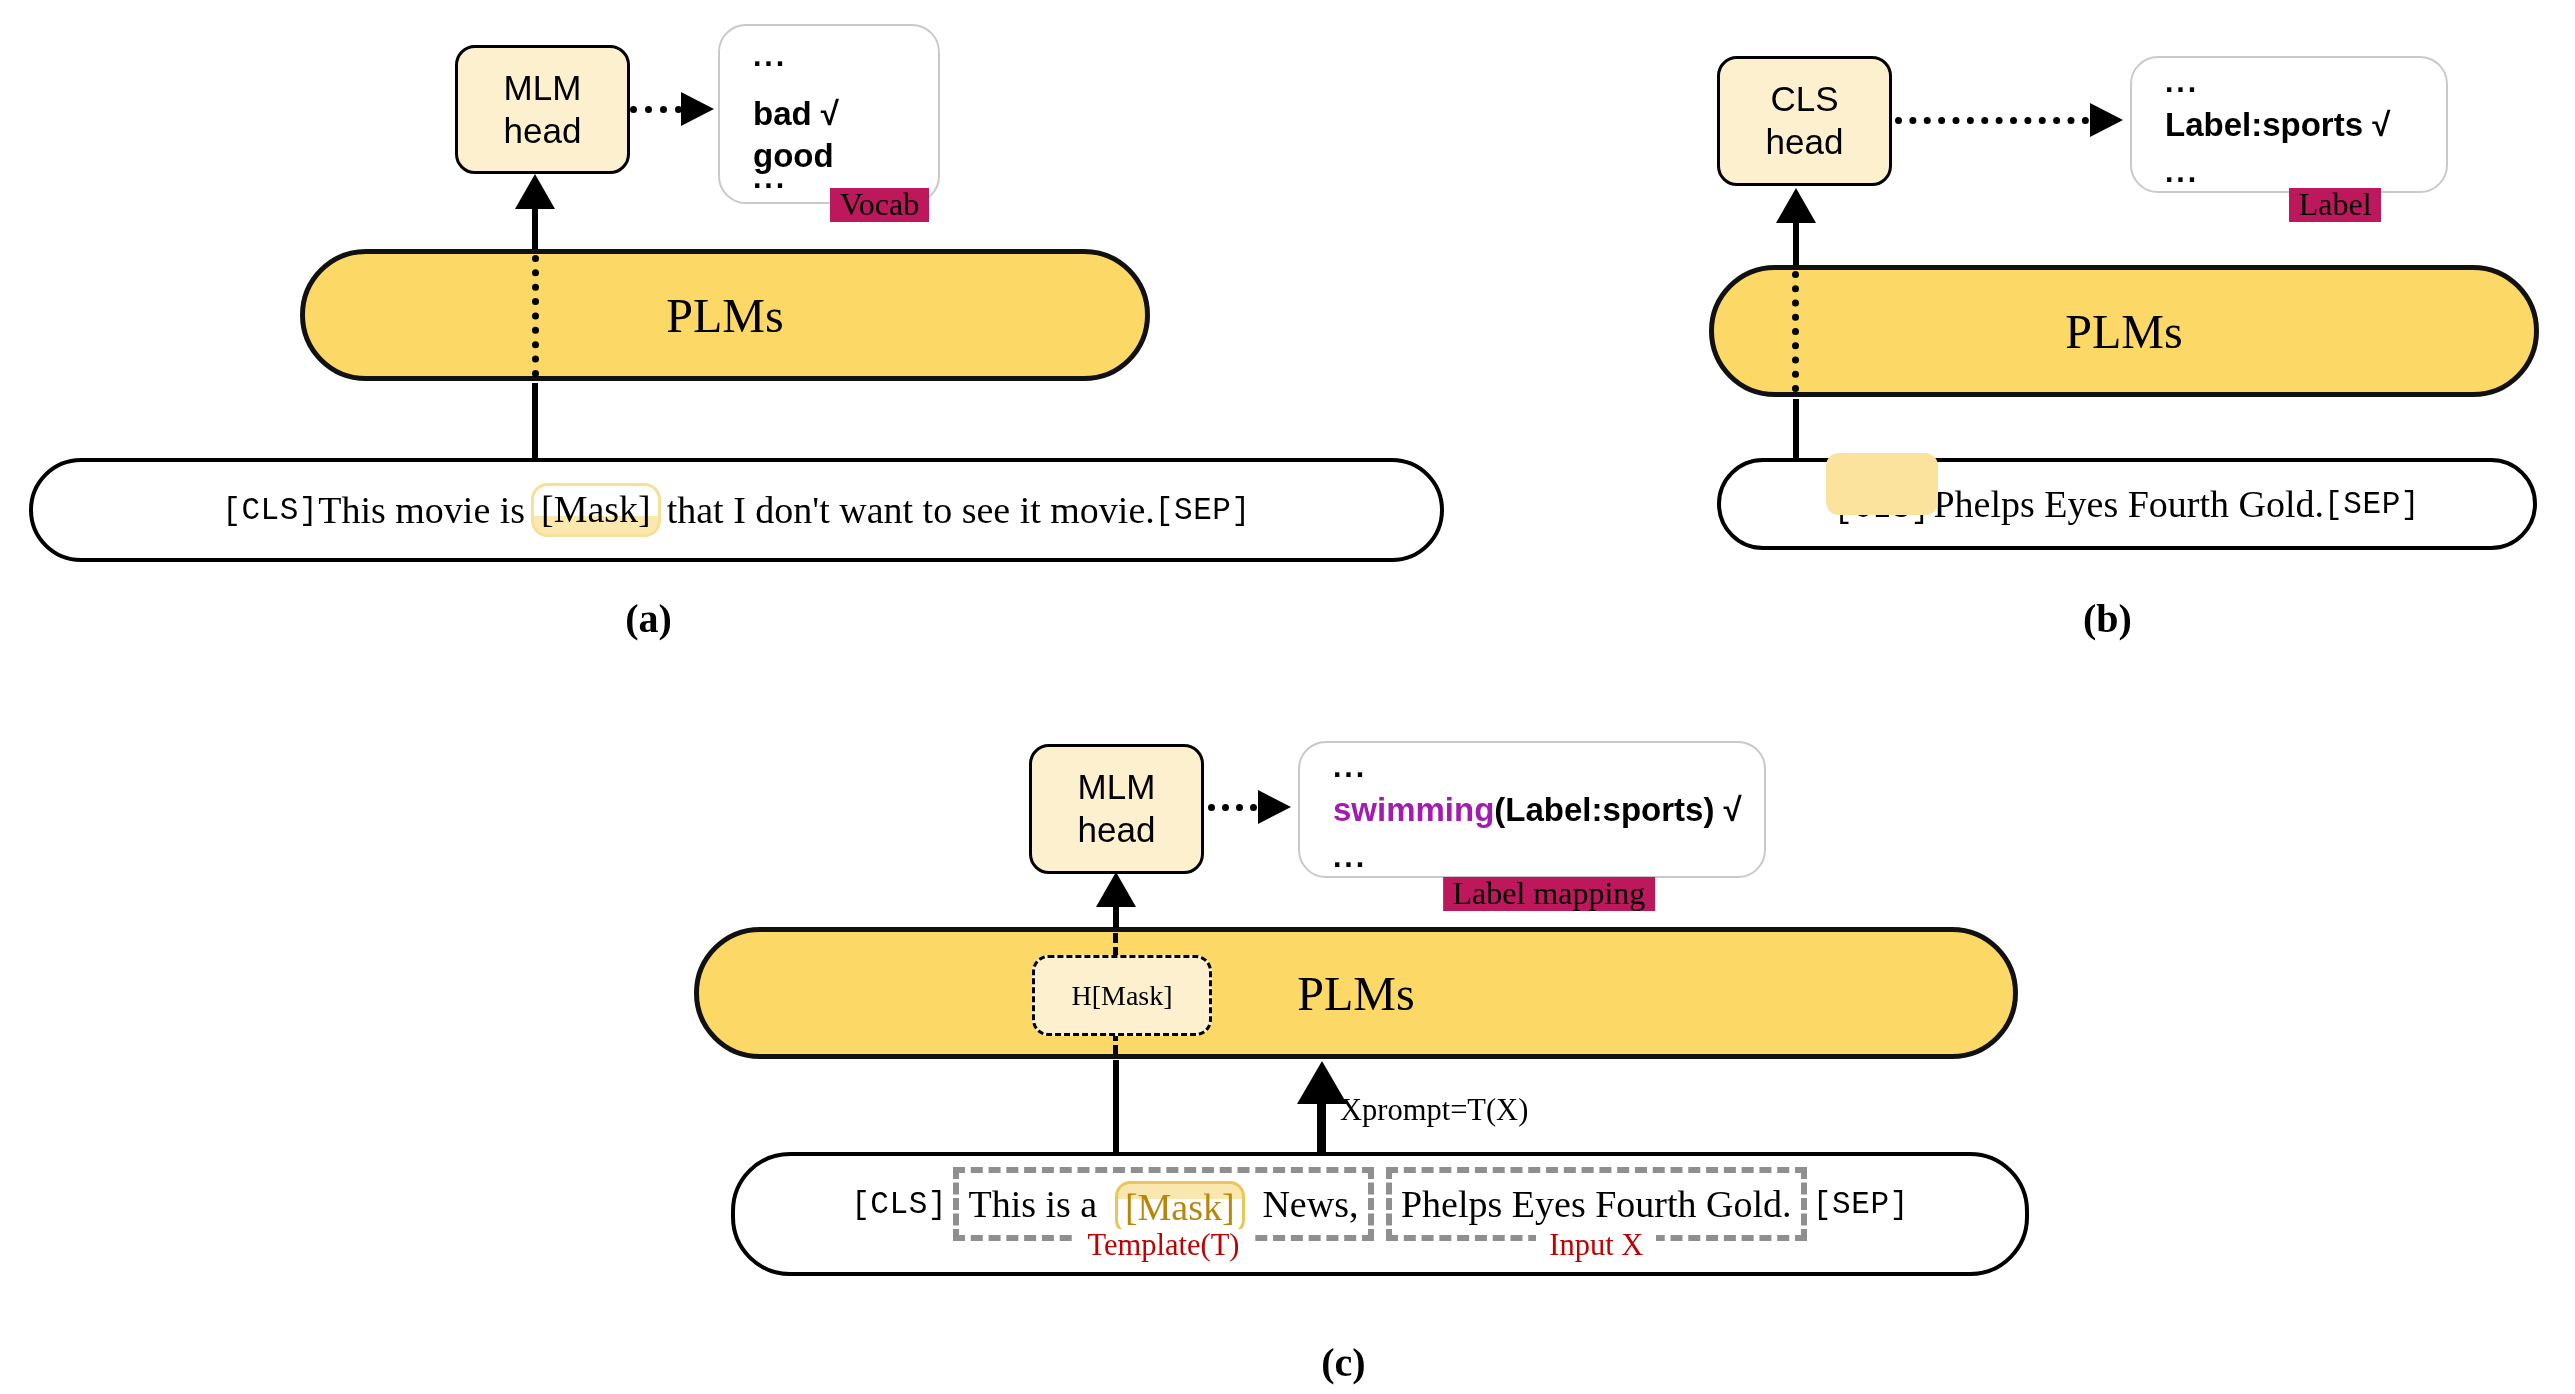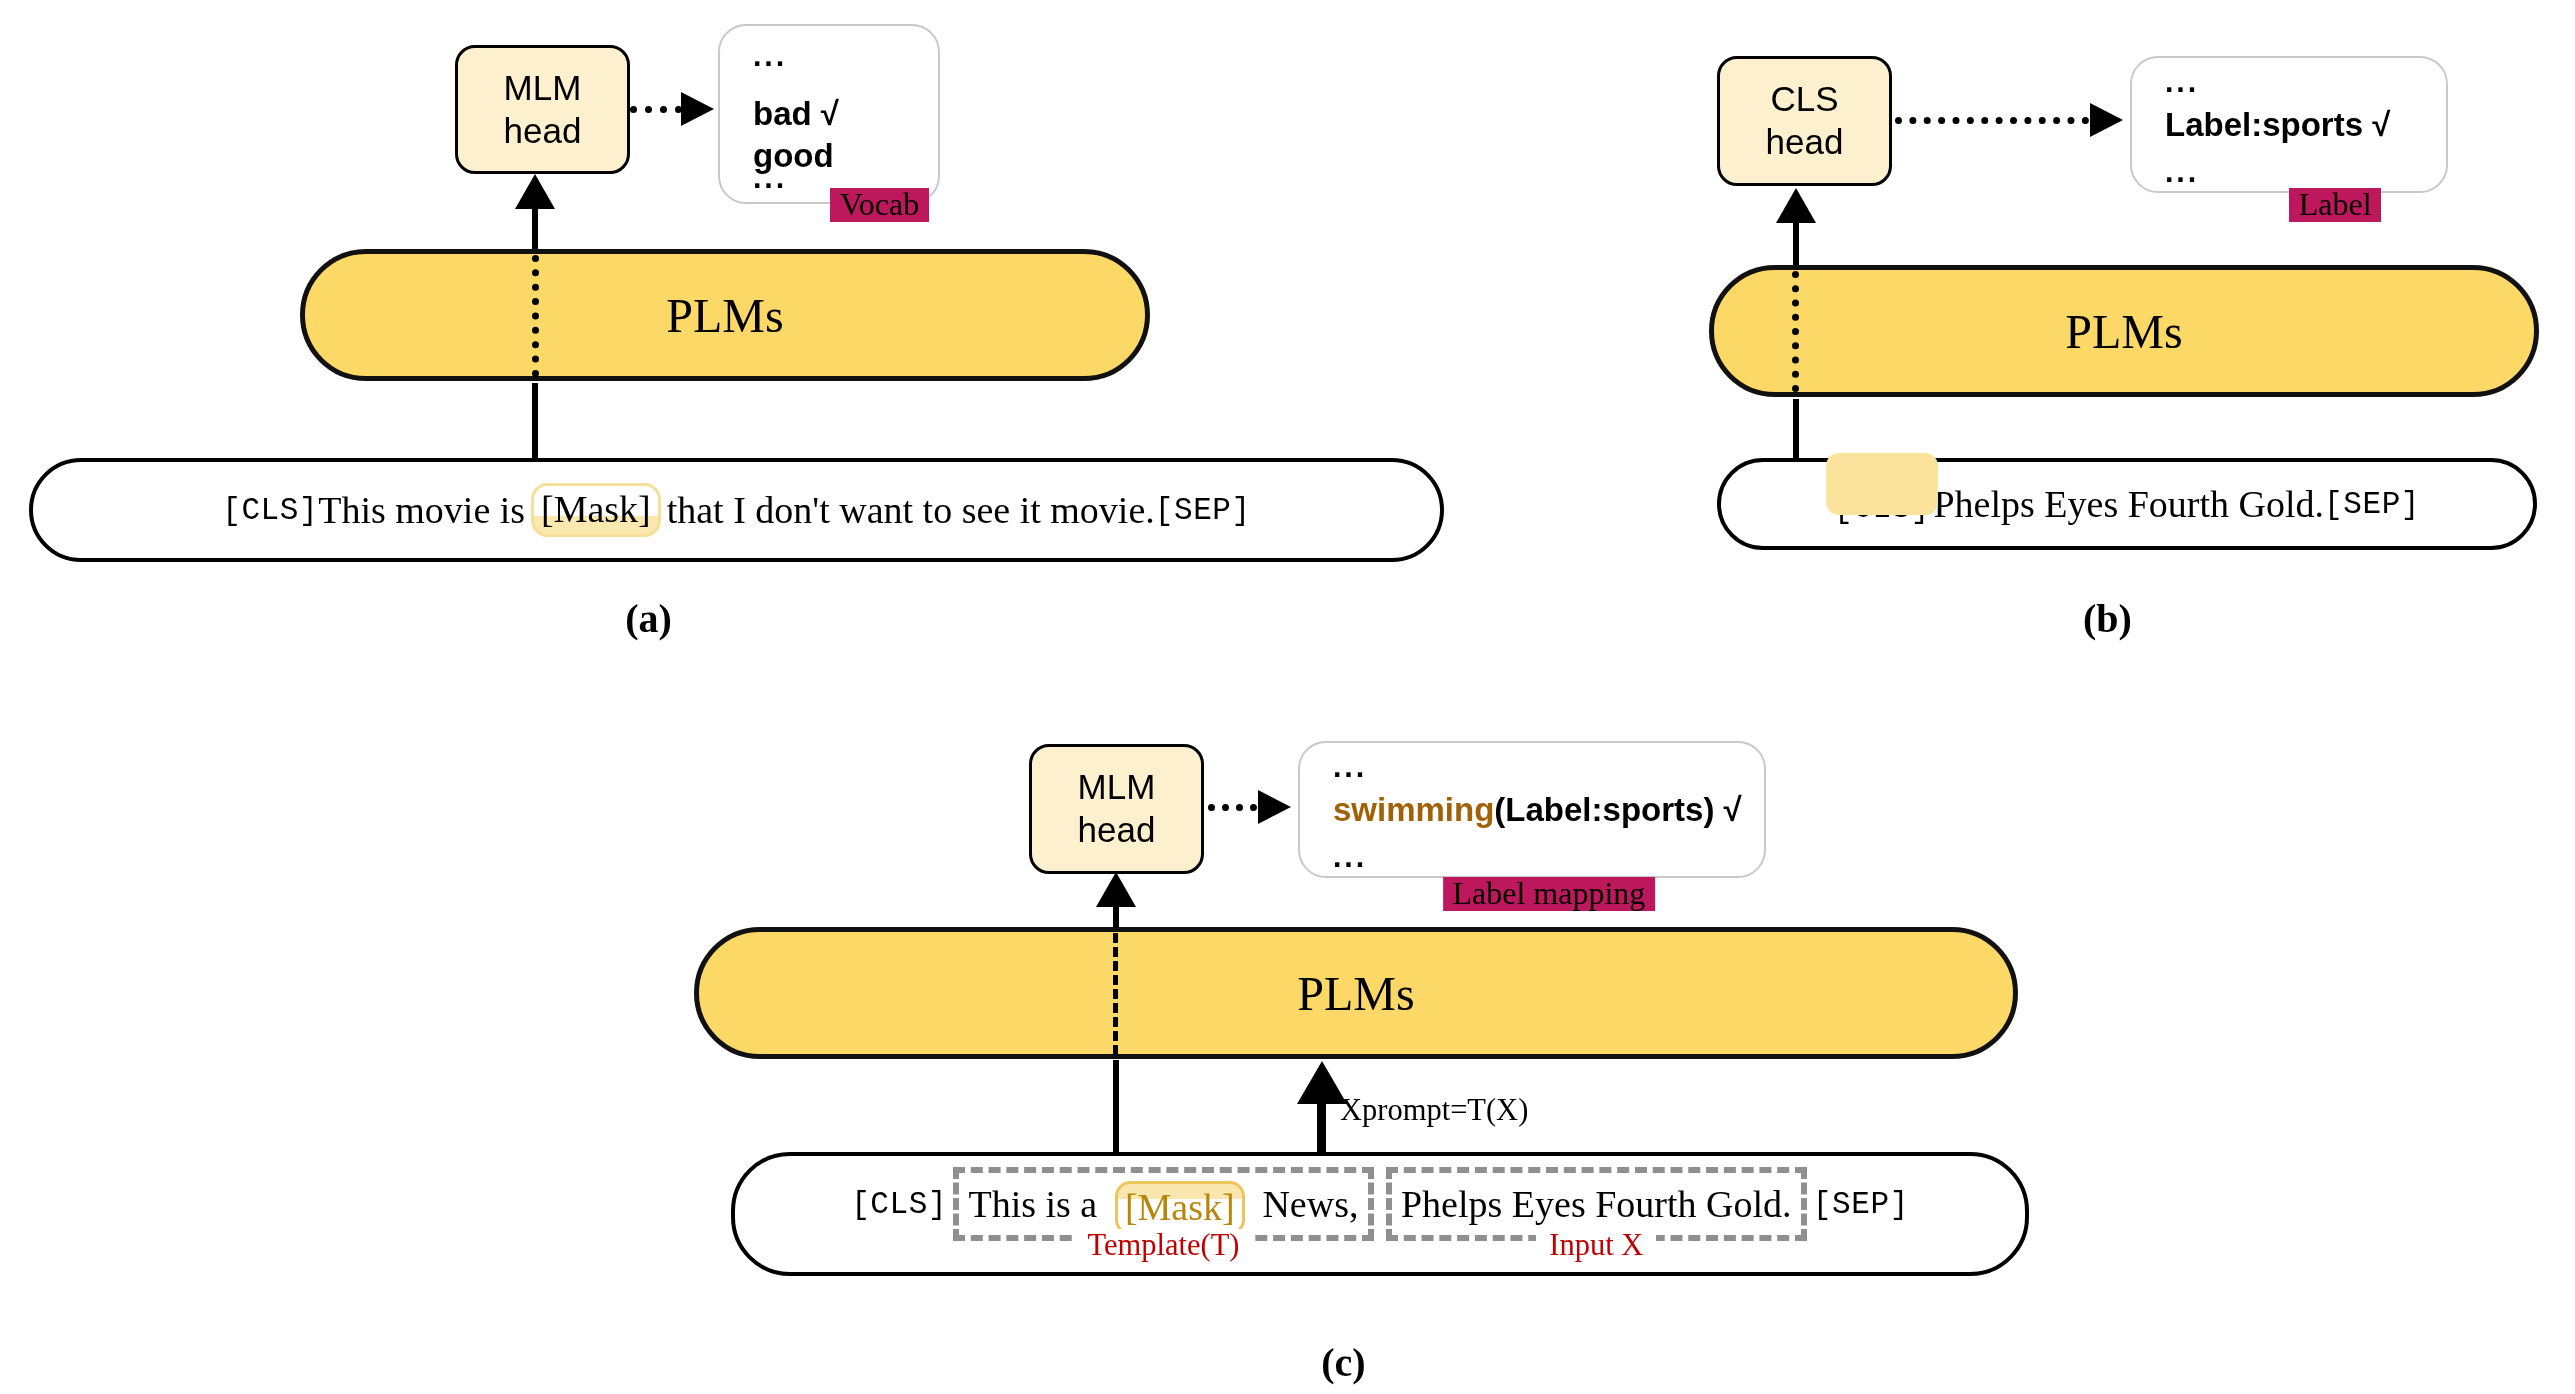--- a/index.html
+++ b/index.html
@@ -62,21 +62,21 @@
   
   .group{position:relative;border:6.5px dashed #8F8F8F;height:62px;line-height:62px;
     padding:0 9.4px;margin:0 5.9px;}
   .group-label{position:absolute;bottom:-28px;left:50%;transform:translateX(-50%);
     background:#fff;padding:0 13px;color:#C00000;font:30.5px "Liberation Serif",serif;line-height:1.1;}
   .sent-c-tok{line-height:75px;}
 
   .fig-caption{position:absolute;width:117px;text-align:center;
     font:bold 40px "Liberation Serif",serif;}
   .it{}
-  .hl-orange{color:#a16207;}
+  .hl-orange{color:#a21caf;}
   .hmask{position:absolute;background:#FCF0CF;border:3.5px dashed #000;border-radius:16.4px;
     display:flex;align-items:center;justify-content:center;font:28px "Liberation Serif",serif;z-index:2;}
   .xprompt{position:absolute;font:30.5px "Liberation Serif",serif;white-space:nowrap;text-align:center;}
 </style>
 </head>
 <body>
 
 <div id="canvas">
 
   <div class="head-box" style="left:455px;top:45px;width:169px;height:123px;">
@@ -168,20 +168,23 @@
 
   <div class="plm" style="left:694px;top:927px;width:1314px;height:122px;">
     <span>PLMs</span>
   </div>
 
   <div class="arrow-up" style="left:1096px;top:872px;"></div>
   <div class="vline" style="left:1113px;top:906px;height:22px;"></div>
   <div class="vdashed" style="left:1113px;top:933px;height:122px;"></div>
   <div class="vline" style="left:1113px;top:1060px;height:93px;"></div>
 
+  <div class="hmask" style="left:1032px;top:955px;width:174px;height:75px;">
+    <span>H[Mask]</span>
+  </div>
 
   <div class="arrow-up big" style="left:1297px;top:1061px;"></div>
   <div class="xline" style="left:1317px;top:1103px;height:49px;"></div>
   <div class="xprompt" style="left:1340px;top:1093px;">Xprompt=T(X)</div>
 
   <div class="sentence" style="left:731px;top:1152px;width:1290px;height:116px;border-radius:59px;align-items:flex-start;padding-top:0;">
     <span class="tok sent-c-tok" style="margin-top:10.6px;">[CLS]</span>
 
     <span class="group" style="display:inline-block;margin-top:10.6px;">
       <span class="it">This is a</span>

